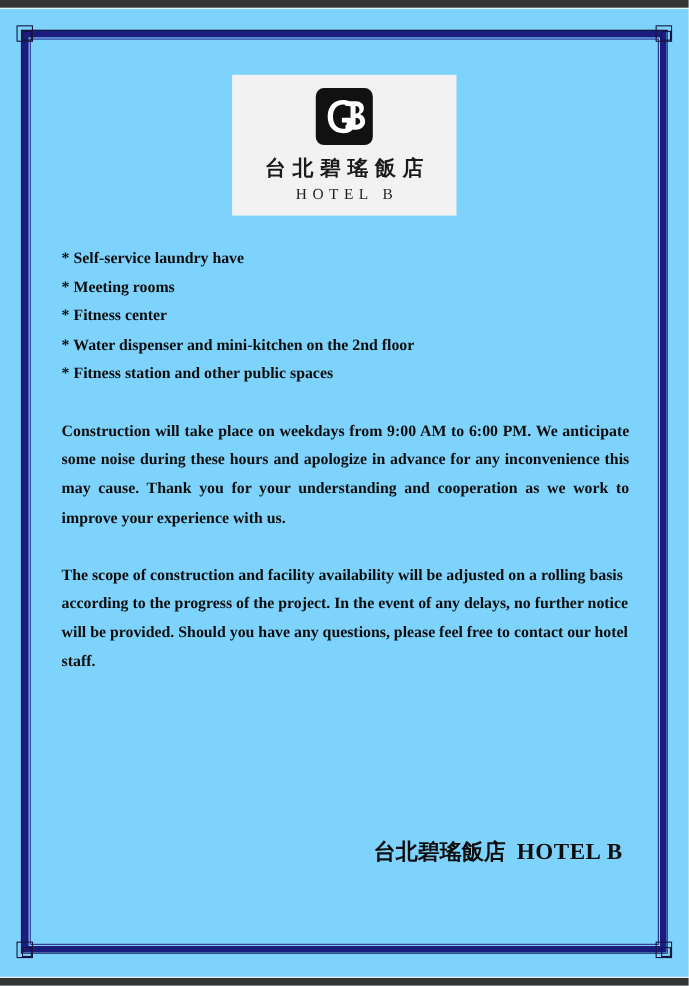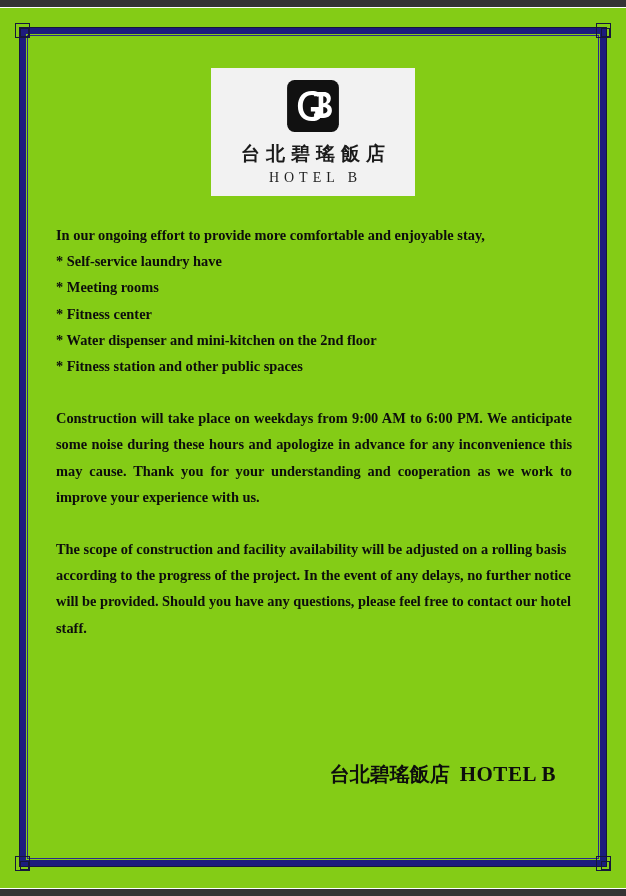--- a/index.html
+++ b/index.html
@@ -31,21 +31,21 @@
   .letterbox.top { top: 0; }
   .letterbox.bottom { bottom: 0; }
 
   
   .sheet {
     position: absolute;
     top: 8px;
     left: 0;
     width: 626px;
     height: 880px;
-    background: #84cc16;
+    background: #7dd3fc;
   }
 
   
   .frame-outer {
     position: absolute;
     top: 20px;
     left: 20px;
     right: 20px;
     bottom: 22px;
     border: 6px solid #1c1c7e;
@@ -153,21 +153,21 @@
   .spacer { height: 26px; }
   sup {
     font-size: 0.62em;
     vertical-align: super;
     line-height: 0;
   }
 
   
   .signature {
     position: absolute;
-    right: 32px;
+    right: 22px;
     bottom: 58px;
     font-size: 20px;
     font-weight: 700;
     color: #0d0d0d;
     white-space: nowrap;
   }
   .signature .sig-cn {
     font-family: "DejaVu Serif", "Liberation Serif", serif;
     font-size: 20px;
     letter-spacing: 0px;
@@ -205,21 +205,20 @@
           <path d="M48 22 C32 22 22 33 22 50 C22 67 32 78 48 78 C55 78 60 76 63 73 L63 52 L46 52 L46 60 L54 60 L54 69 C52 70 50 70.5 48 70.5 C37 70.5 31 62 31 50 C31 38 37 29.5 48 29.5 C53 29.5 57 31 60 33.5 L60 24.5 C57 23 53 22 48 22 Z" fill="#ffffff"></path>
           <path d="M52 24 L70 24 C78 24 83 29 83 36 C83 41 80.5 44.5 76.5 46.2 C81.5 47.8 85 51.8 85 58 C85 66.5 79 72 70 72 L52 72 L52 64 L60.5 64 L60.5 32 L52 32 Z M69 32 L69 45 C73 45 75.5 42.8 75.5 38.5 C75.5 34.2 73 32 69 32 Z M69 52 L69 64 C74 64 76.8 61.5 76.8 58 C76.8 54.5 74 52 69 52 Z" fill="#ffffff"></path>
         </svg>
         <div class="logo-cn">台北碧瑤飯店</div>
         <div class="logo-en">HOTEL B</div>
       </div>
 
       <div class="body-copy">
 
 
-        <p class="para">In our ongoing effort to provide more comfortable and enjoyable stay,</p>
 
 
 
 
         <p class="list-item">* Self-service laundry have</p>
         <p class="list-item">* Meeting rooms</p>
         <p class="list-item">* Fitness center</p>
         <p class="list-item">* Water dispenser and mini-kitchen on the 2nd floor</p>
         <p class="list-item">* Fitness station and other public spaces</p>
 

